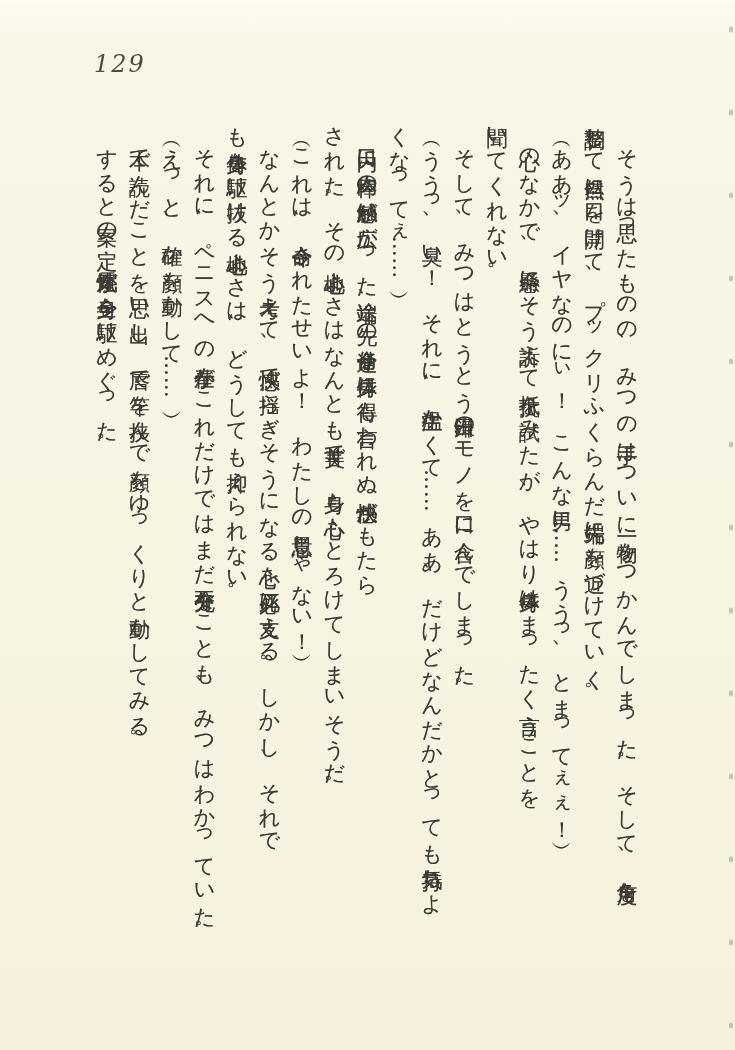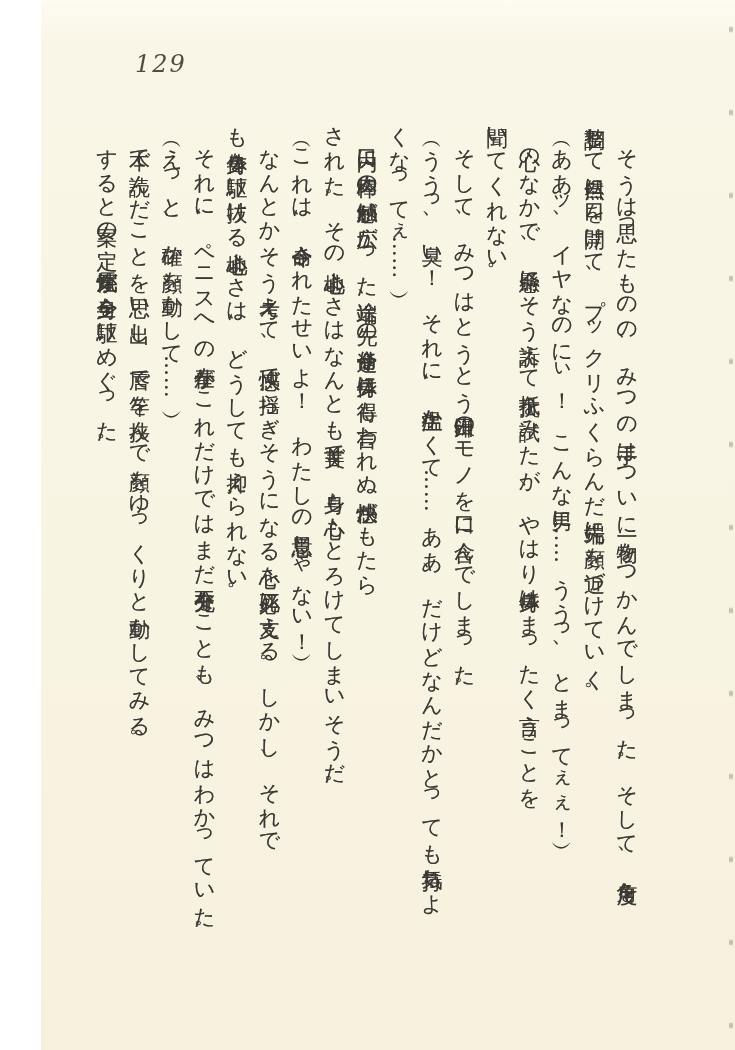--- a/index.html
+++ b/index.html
@@ -10,21 +10,20 @@
     width: 735px;
     height: 1050px;
     overflow: hidden;
     position: relative;
     font-family: "DejaVu Serif", "Liberation Serif", serif;
   }
   .page {
     position: absolute;
     inset: 0;
     background: linear-gradient(180deg, #fdfbf2 0%, #faf6e7 4%, #f8f4e2 55%, #f6f1dd 100%);
-    margin-left: 41px;
   }
   
   .edge-marks {
     position: absolute;
     top: -50px;
     right: 2px;
     width: 4px;
     height: 1150px;
     background: repeating-linear-gradient(
       to bottom,

